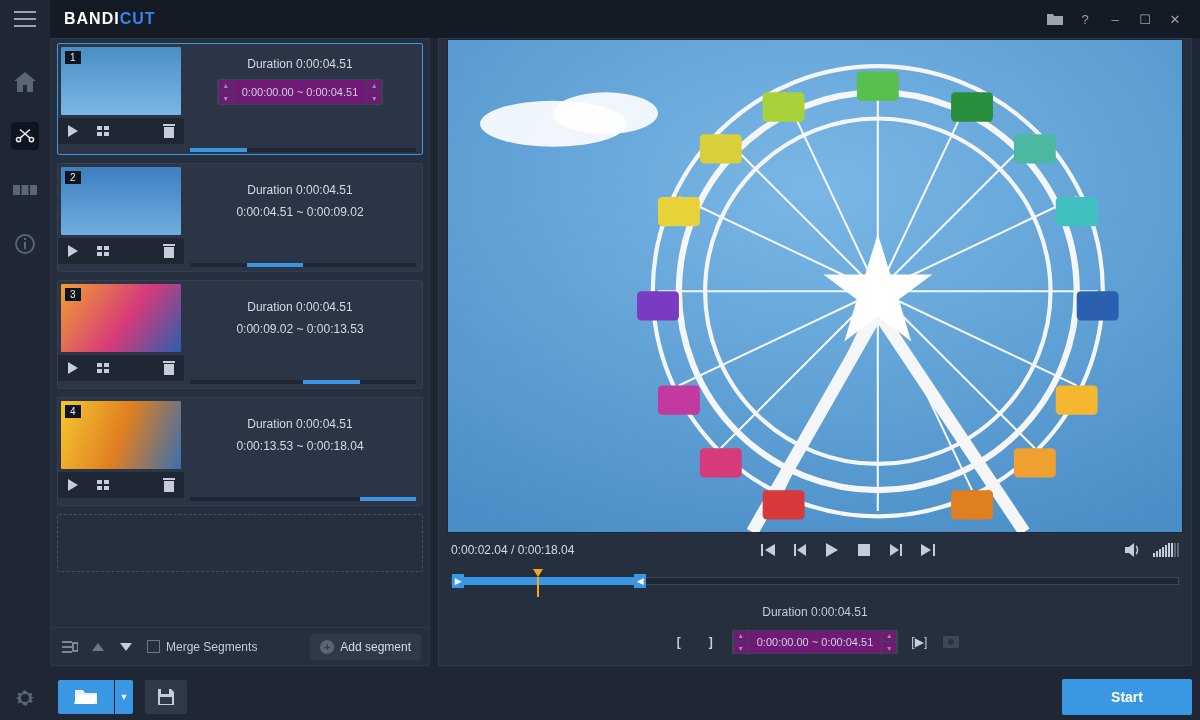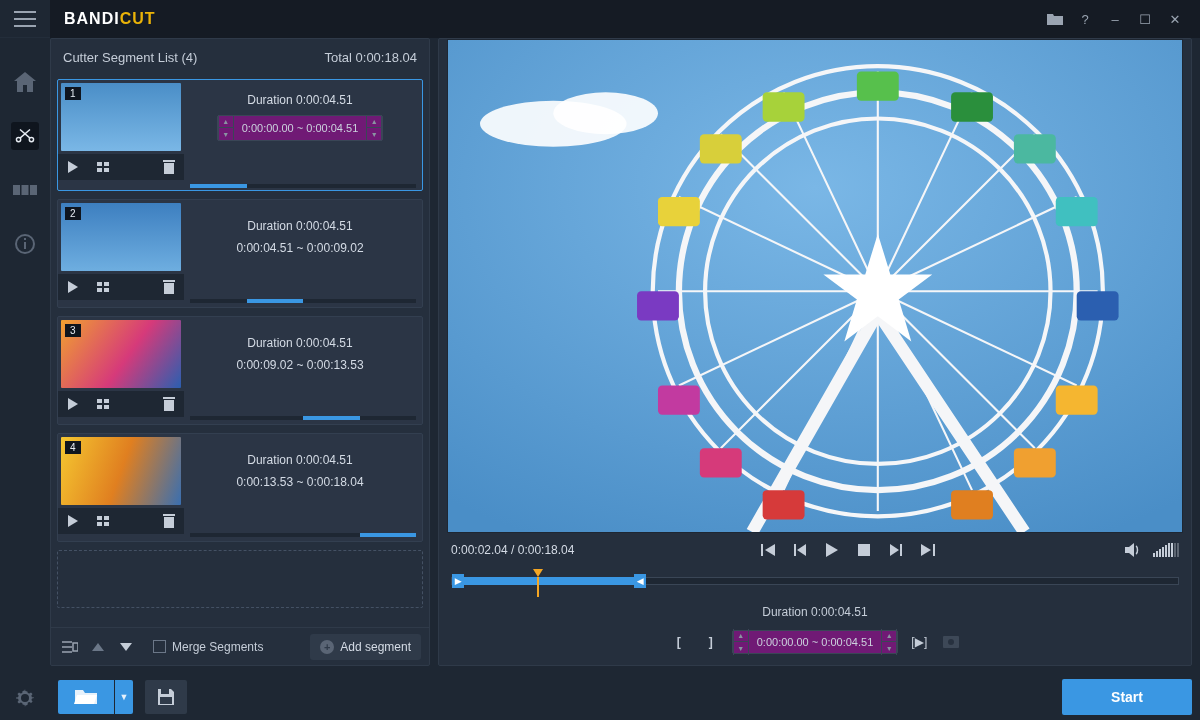--- a/index.html
+++ b/index.html
@@ -11,21 +11,21 @@
   .rail .icons { display: flex; flex-direction: column; align-items: center; gap: 26px; padding-top: 30px; }
   .rail .railicon { width: 28px; height: 28px; display: flex; align-items: center; justify-content: center; }
   .rail .spacer { flex: 1; }
   .rail .gear { padding-bottom: 16px; }
   .cut-active { background: #0f151e; border-radius: 3px; padding: 4px; }
   
   .main { flex: 1; display: flex; flex-direction: column; }
   .topbar { height: 38px; background: #151b24; display: flex; align-items: center; padding: 0 10px 0 14px; }
   .logo { font-weight: 700; letter-spacing: 1px; font-size: 16px; }
   .logo .bandi { color: #ffffff; }
-  .logo .cut   { color: #eab308; }
+  .logo .cut   { color: #3b82f6; }
   .topbar .spacer { flex: 1; }
   .winbtn { width: 30px; height: 28px; display: flex; align-items: center; justify-content: center; color: #9aa4b1; font-size: 13px; }
   
   .workspace { flex: 1; display: flex; padding: 0 8px 8px 0; gap: 8px; }
   
   .panel { width: 380px; display: flex; flex-direction: column; background: #252f3d; border: 1px solid #2f3a49; border-radius: 2px; }
   .panel-head { height: 36px; display: flex; align-items: center; justify-content: space-between; padding: 0 12px; font-size: 13px; }
   .seglist { flex: 1; overflow: hidden; padding: 4px 6px 0 6px; display: flex; flex-direction: column; gap: 8px; }
   .seg { display: flex; flex-direction: column; background: #2b3545; border: 1px solid #333f50; border-radius: 2px; }
   .seg.selected { border: 1px solid #3a97e3; }
@@ -41,21 +41,21 @@
   .rangebox .rv { padding: 0 8px; font-size: 11px; color: #cbd2dd; }
   .seg-toolbar { height: 26px; display: flex; align-items: center; background: #1e2733; }
   .seg-toolbar .tb { width: 30px; height: 26px; display: flex; align-items: center; justify-content: center; color: #9aa4b1; }
   .seg-toolbar .tbspacer { flex: 1; }
   .seg-prog { height: 4px; background: #1e2733; position: relative; margin-top: -1px; }
   .seg-prog .fill { position: absolute; height: 4px; background: #3a97e3; top: 0; }
   .seg-prog-wide { height: 4px; background: #1e2733; position: relative; margin: 4px 0 2px 0; }
   .seg-prog-wide .fill { position: absolute; height: 4px; background: #3a97e3; top:0; }
   .empty-seg { height: 58px; border: 1px dashed #445164; border-radius: 2px; }
   
-  .panel-bottom { height: 38px; display: flex; align-items: center; padding: 0 8px; gap: 16px; border-top: 1px solid #2f3a49; font-size: 12px; }
+  .panel-bottom { height: 38px; display: flex; align-items: center; padding: 0 8px; gap: 10px; border-top: 1px solid #2f3a49; font-size: 12px; }
   .pb-left { display: flex; align-items: center; gap: 6px; color: #9aa4b1; }
   .pb-ico { width: 22px; height: 22px; display: flex; align-items: center; justify-content: center; }
   .mergechk { display: flex; align-items: center; gap: 6px; }
   .mergechk .box { width: 13px; height: 13px; border: 1px solid #6b7788; }
   .addseg { margin-left: auto; background: #2f3a49; border-radius: 3px; height: 26px; display: flex; align-items: center; gap: 6px; padding: 0 10px; font-size: 12px; color: #d4dbe5; }
   .addseg .plus { width:14px;height:14px;border-radius:50%;background:#5a6575;display:flex;align-items:center;justify-content:center;color:#2f3a49;font-weight:700;font-size:11px;}
   
   .preview { flex: 1; display: flex; flex-direction: column; background: #252f3d; border: 1px solid #2f3a49; border-radius: 2px; }
   .preview-title { height: 36px; display: flex; align-items: center; justify-content: center; font-size: 13px; }
   .video { flex: 1; margin: 0 8px; background: linear-gradient(to bottom,#4a8ec7,#6bb0e0); position: relative; border:1px solid #1e2733; overflow:hidden; }
@@ -143,24 +143,20 @@
     </div>
     <div class="winbtn">?</div>
     <div class="winbtn">–</div>
     <div class="winbtn">☐</div>
     <div class="winbtn">✕</div>
   </div>
 
   <div class="workspace">
 
     <div class="panel">
-      <div class="panel-head">
-        <span>Cutter Segment List (4)</span>
-        <span>Total 0:00:18.04</span>
-      </div>
       <div class="seglist" id="seglist">
           <div class="seg selected">
     <div class="seg-top">
       <div class="thumbwrap">
         <div class="thumb" style="background:linear-gradient(to bottom,#4a8ec7,#7ab7e6);">
           <span class="idx">1</span>
         </div>
       </div>
       <div class="seg-right">
         <div>Duration  0:00:04.51</div>

